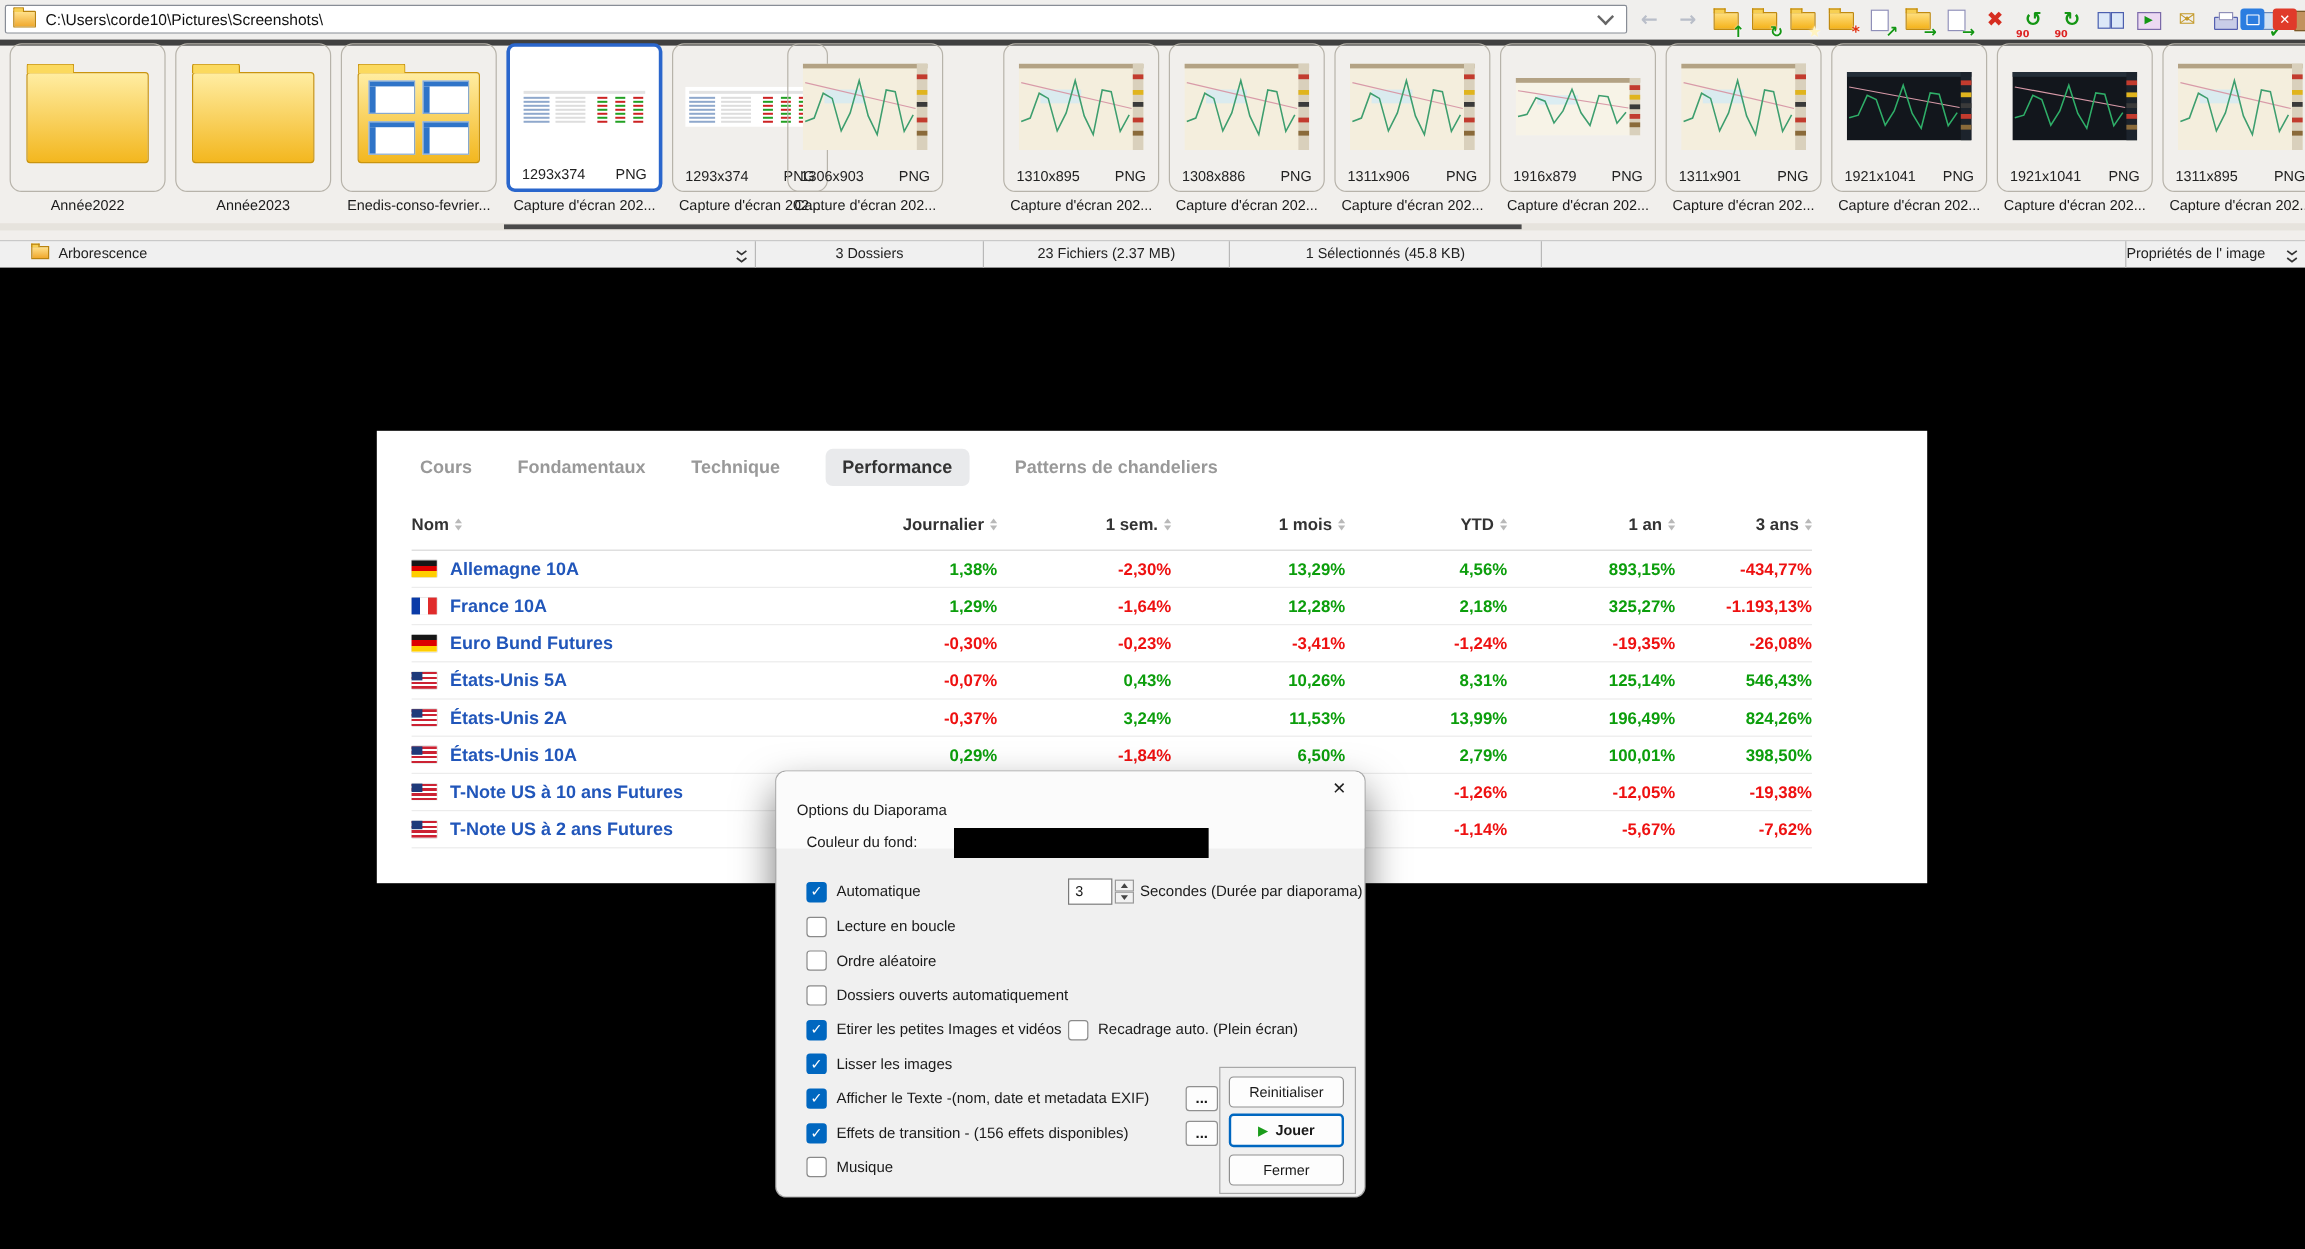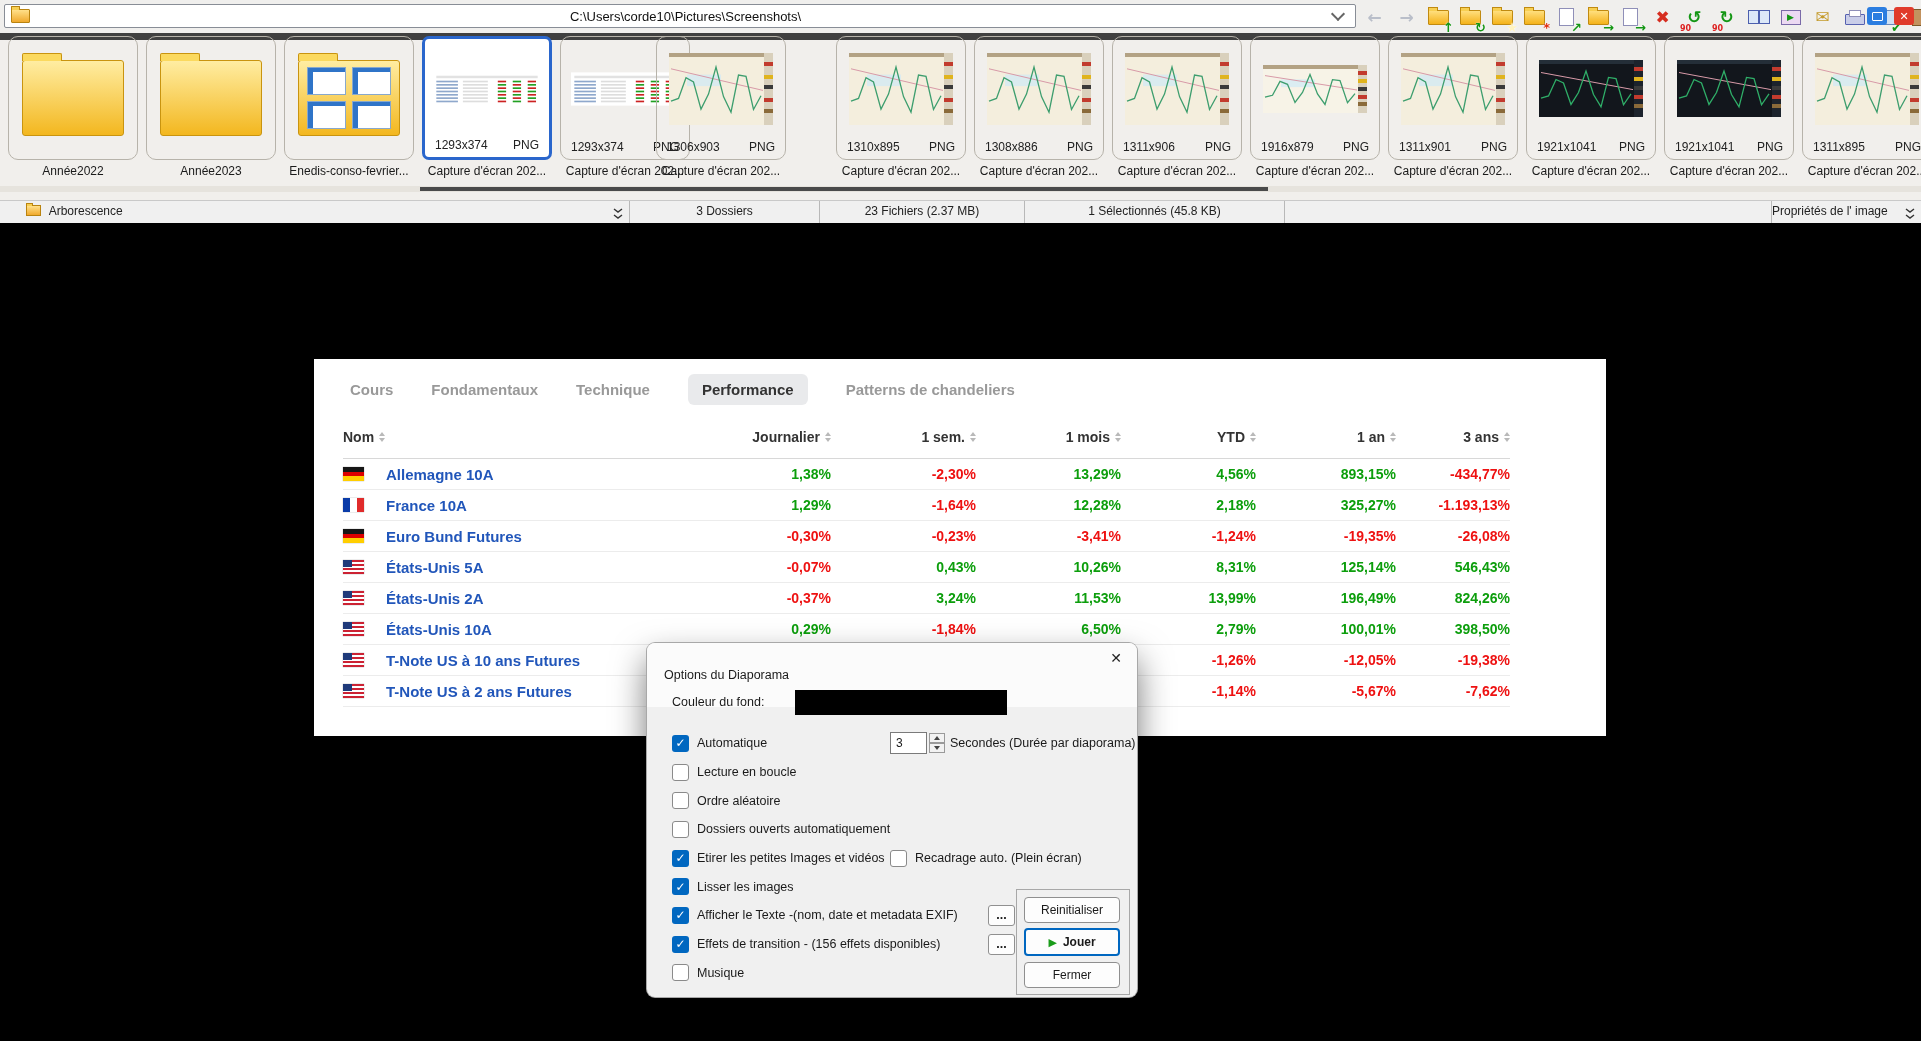--- a/index.html
+++ b/index.html
@@ -1,21 +1,21 @@
 <!DOCTYPE html>
 <html style="--pos: #0c9e0c; --neg: #ee1111; --link: #2156ba; --accent: #0067c0; --sel: #2a66cc;"><head>
 <meta charset="utf-8">
 <style>
   html,body{margin:0;padding:0;background:#000;}
   .stage{position:relative;width:1921px;height:1041px;overflow:hidden;background:#000;
          font-family:"Liberation Sans","DejaVu Sans",sans-serif;}
 
   
   .browser{position:absolute;left:0;top:0;width:1921px;height:222px;background:#f1efec;}
-  .addrrow{position:absolute;left:0;top:0;width:100%;height:33px;background:#f0efed;border-bottom:7px solid #404040;text-align:center;}
+  .addrrow{position:absolute;left:0;top:0;width:100%;height:33px;background:#f0efed;border-bottom:5px solid #404040;}
   .addrbox{position:absolute;left:4px;top:4px;width:1352px;height:24px;background:#fff;
            border:1px solid #888d96;border-radius:2px;box-sizing:border-box;display:flex;align-items:center;}
   .sfolder{position:relative;width:17px;height:12px;margin-left:6px;flex:none;
            background:linear-gradient(#ffe08a,#f0a92d);border:1px solid #b9830f;border-radius:1px;}
   .sfolder::before{content:"";position:absolute;left:-1px;top:-4px;width:7px;height:3px;
            background:#f7cf52;border:1px solid #b9830f;border-bottom:none;border-radius:1px 1px 0 0;}
   .addrtext{margin-left:8px;font-size:13px;color:#111;flex:1;white-space:nowrap;overflow:hidden;}
   .caret{width:8px;height:8px;border-right:2px solid #666;border-bottom:2px solid #666;
          transform:rotate(45deg);margin:-4px 12px 0 0;flex:none;}
   .toolbar{position:absolute;left:1362px;top:4px;height:26px;display:flex;align-items:center;gap:7px;}
@@ -84,21 +84,21 @@
   .ptable{position:absolute;left:29px;top:56px;width:1167px;}
   .phead{display:flex;height:43px;align-items:center;font-size:14px;font-weight:700;color:#333;}
   .c-name{flex:1;display:flex;align-items:center;}
   .c-val{display:flex;justify-content:flex-end;align-items:center;}
   .w1{width:145px;} .w2{width:145px;} .w3{width:145px;} .w4{width:135px;} .w5{width:140px;} .w6{width:114px;}
   .sarr{display:inline-flex;flex-direction:column;margin-left:5px;gap:2px;}
   .sarr i{display:block;width:0;height:0;border-left:3.5px solid transparent;border-right:3.5px solid transparent;}
   .sarr .su{border-bottom:4px solid #b9b9b9;} .sarr .sd{border-top:4px solid #b9b9b9;}
   .trow{display:flex;height:30px;align-items:center;border-bottom:1px solid #ececec;}
   .trow:first-child{border-top:1px solid #d8d8d8;}
-  .rname{color:var(--link);font-weight:700;font-size:15px;display:flex;align-items:center;gap:22px;cursor:pointer;text-align:center;}
+  .rname{color:var(--link);font-weight:700;font-size:15px;display:flex;align-items:center;gap:11px;cursor:pointer;text-align:center;}
   .rval{font-weight:700;font-size:14px;}
   .up{color:var(--pos);} .down{color:var(--neg);}
   .flag{width:21px;height:14px;flex:none;box-shadow:0 0 1px rgba(0,0,0,.45);}
   .flag-de{background:linear-gradient(#161616 33%,#d00 33% 66%,#ffce00 66%);}
   .flag-fr{background:linear-gradient(90deg,#0a3ba8 33%,#fff 33% 66%,#e02b2b 66%);}
   .flag-us{background:repeating-linear-gradient(#c23 0 2px,#fff 2px 4px);position:relative;}
   .flag-us::before{content:"";position:absolute;left:0;top:0;width:9px;height:7px;background:#1f3a7a;}
 
   
   .dlg{position:absolute;left:647px;top:643px;width:490px;height:354px;background:#f0f0f0;border-radius:8px;

